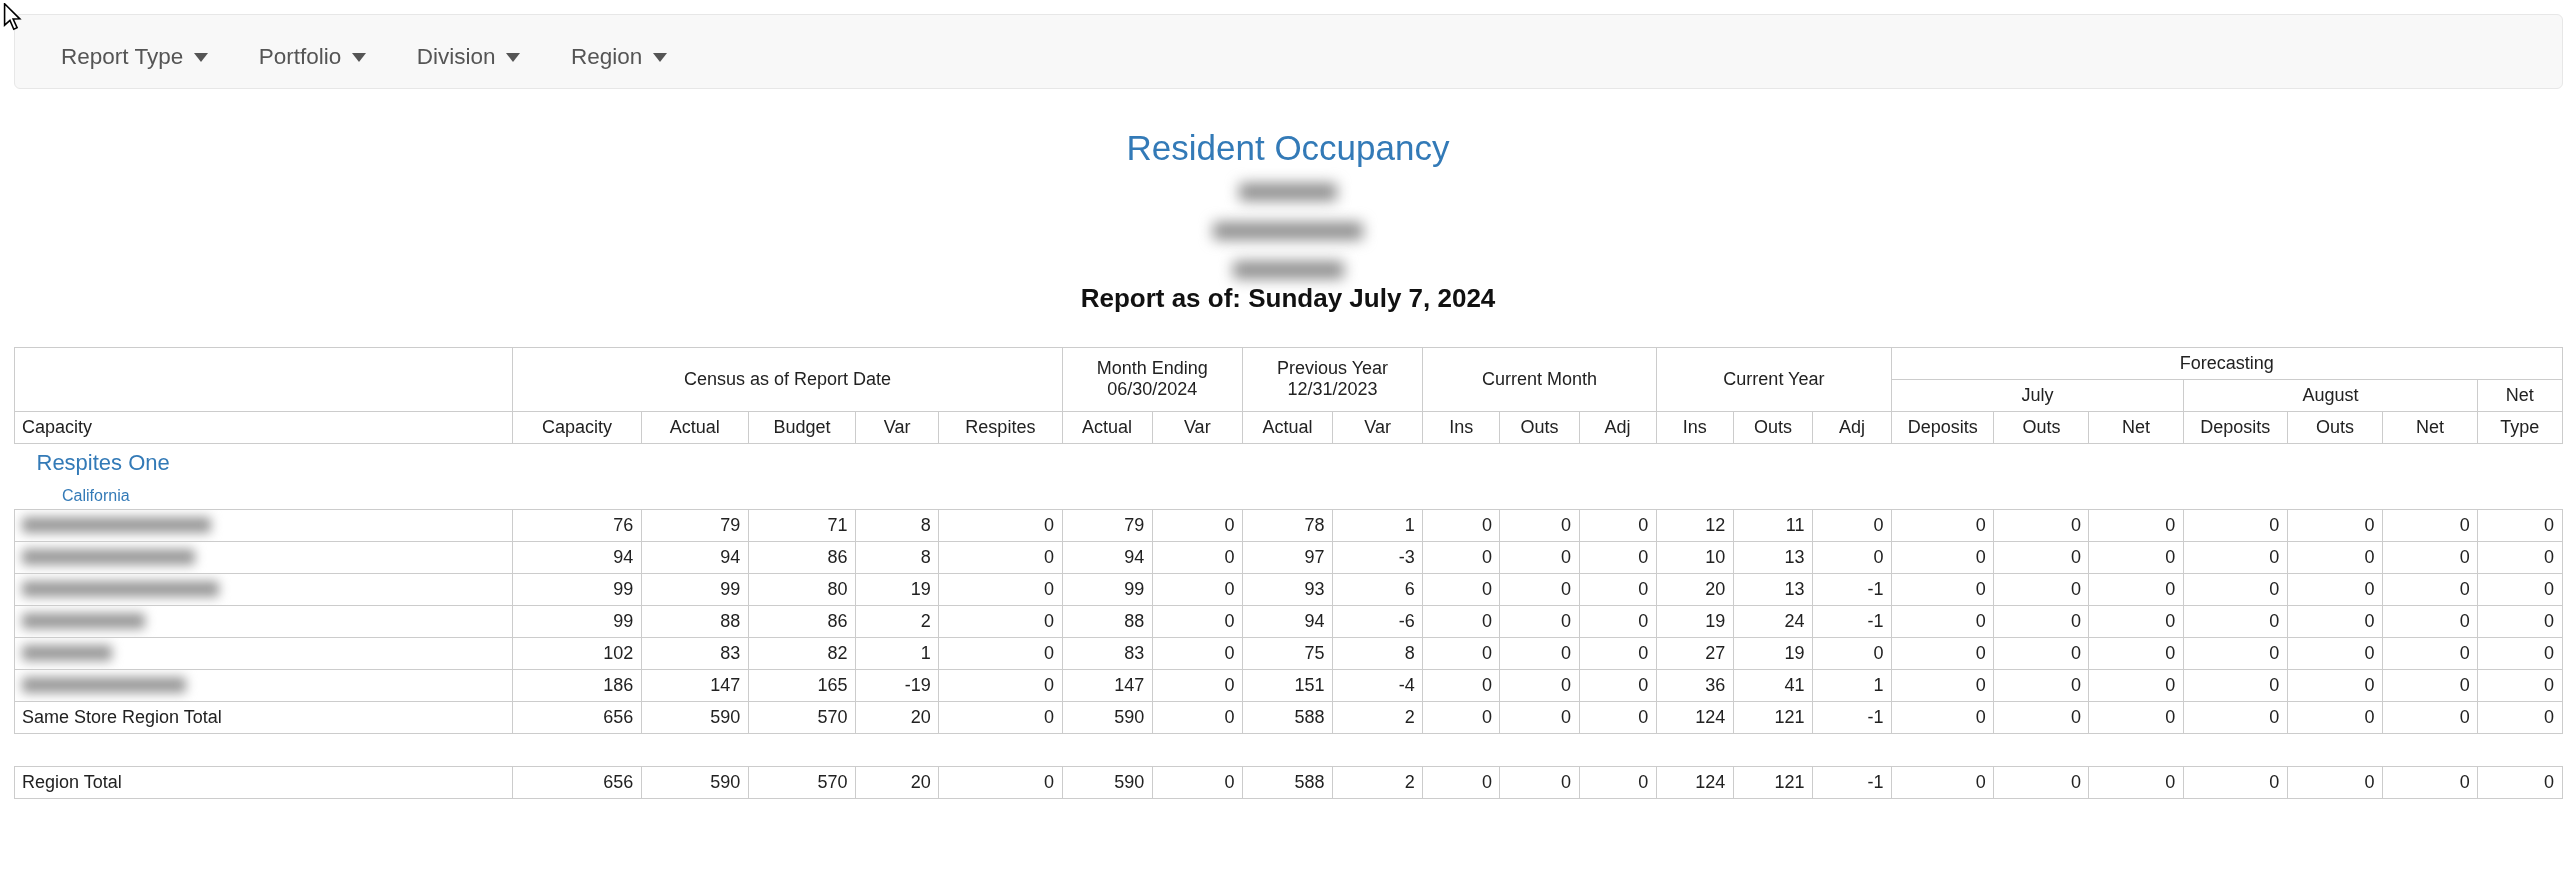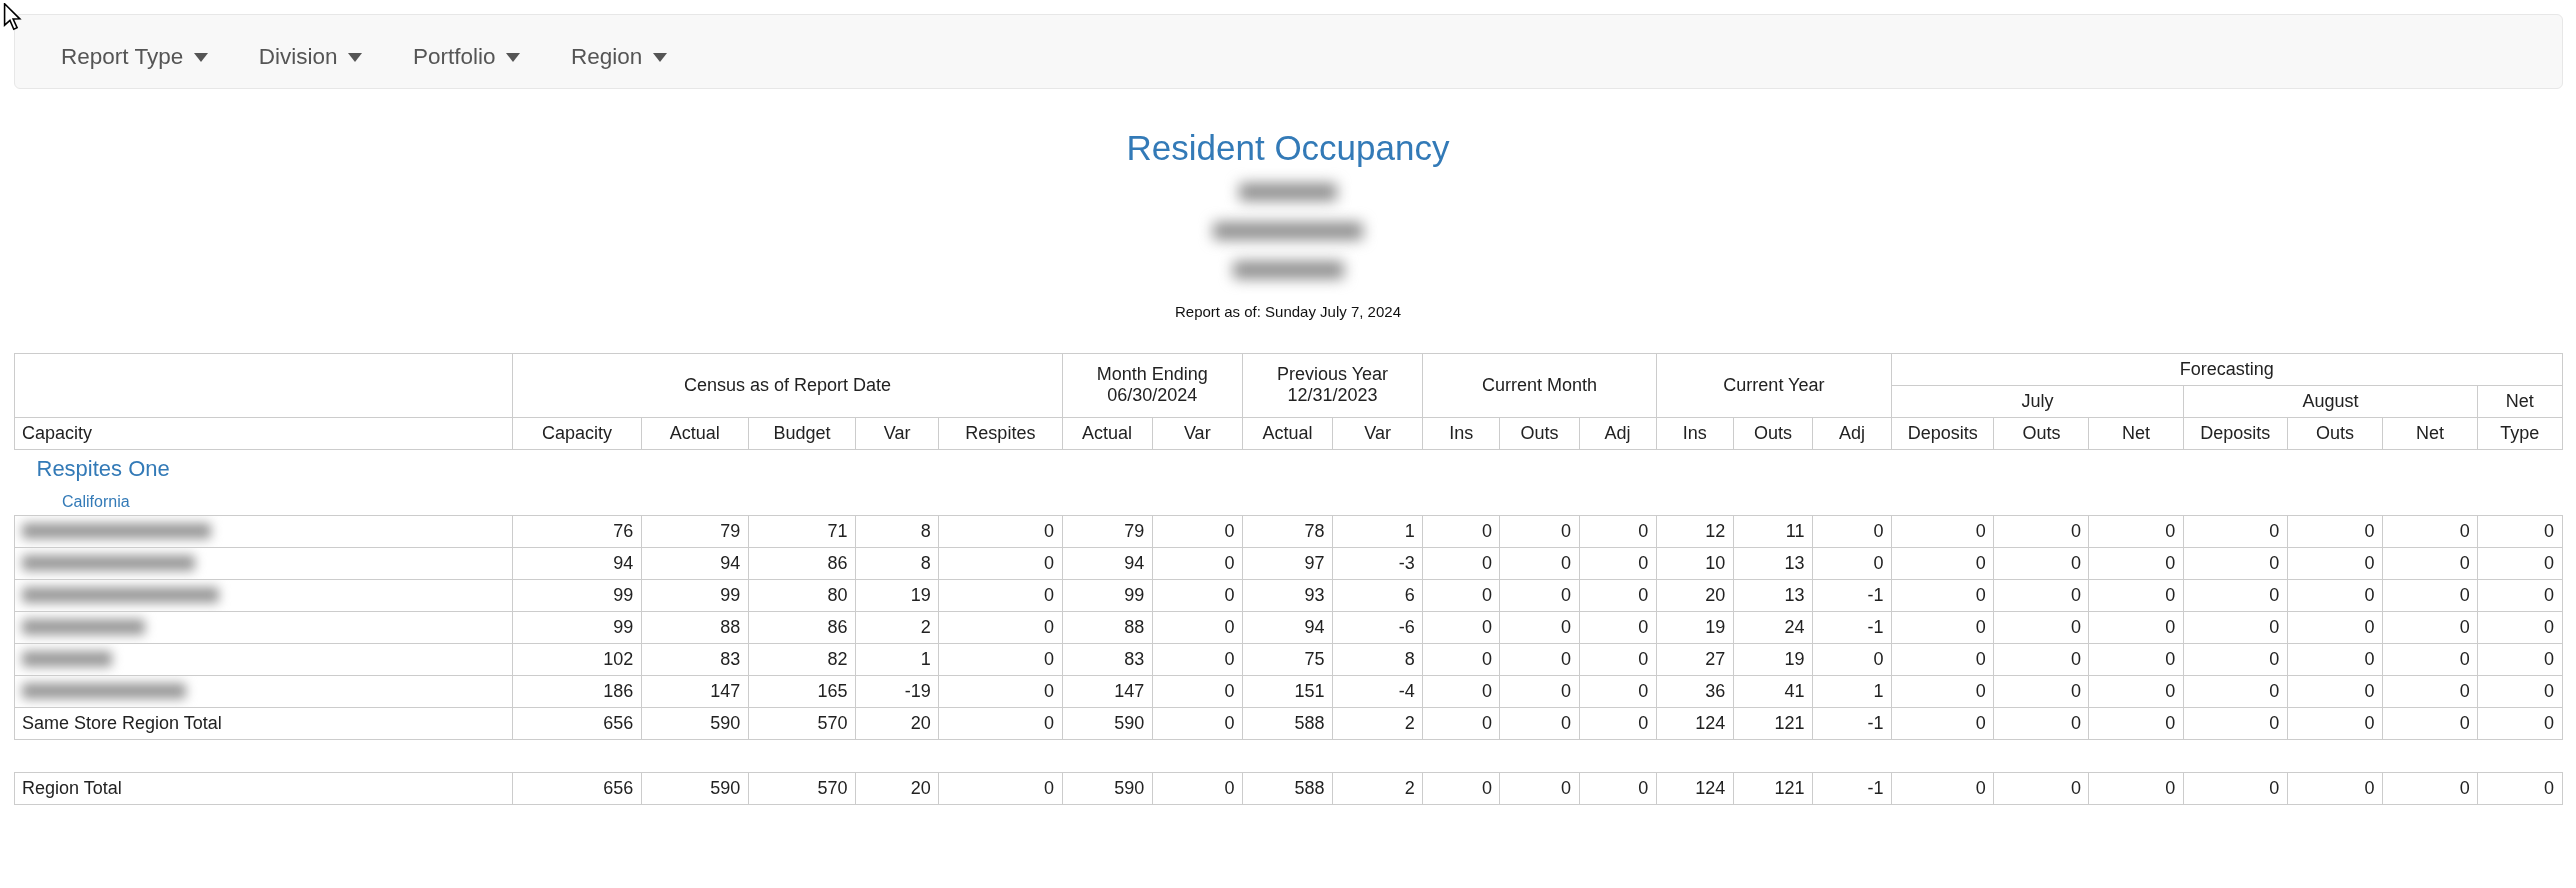--- a/index.html
+++ b/index.html
@@ -32,21 +32,21 @@
     border-top:9px solid #555;
   }
 
   
   .title {
     text-align:center; color:var(--accent);
     font-size:35px; font-weight:500; margin:39px 0 15px;
   }
   .redacted-subtitles { display:flex; flex-direction:column; align-items:center; gap:21px; margin:0; }
   .blur-line { height:18px; background:#8f8f8f; border-radius:3.8px; filter:blur(6.8px); }
-  .report-asof { text-align:center; font-size:15px; color:#111; margin-top:24px; }
+  .report-asof { text-align:center; font-size:26px; color:#111; margin-top:4px;font-weight:bold; }
 
   
   table.report {
     width:2549px; margin:33px 13.5px 0;
     border-collapse:collapse; table-layout:fixed;
     font-size:18px; color:#222;
   }
   table.report th, table.report td {
     border:0.8px solid var(--tbl-border);
     height:32px; padding:1.5px 7.5px;
@@ -75,25 +75,25 @@
     <path d="M1 0.5 L1 14 L4.4 11 L6.8 16.6 L8.9 15.6 L6.4 10.1 L10.6 10 Z" fill="#ffffff" stroke="#000000" stroke-width="1"></path>
   </svg>
 </span>
 
 <nav class="toolbar">
   <button class="tb-btn">
     <span>Report Type</span>
     <span class="caret"></span>
   </button>
   <button class="tb-btn">
-    <span>Division</span>
+    <span>Portfolio</span>
     <span class="caret"></span>
   </button>
   <button class="tb-btn">
-    <span>Portfolio</span>
+    <span>Division</span>
     <span class="caret"></span>
   </button>
   <button class="tb-btn">
     <span>Region</span>
     <span class="caret"></span>
   </button>
 </nav>
 
 <h1 class="title">Resident Occupancy</h1>
 

